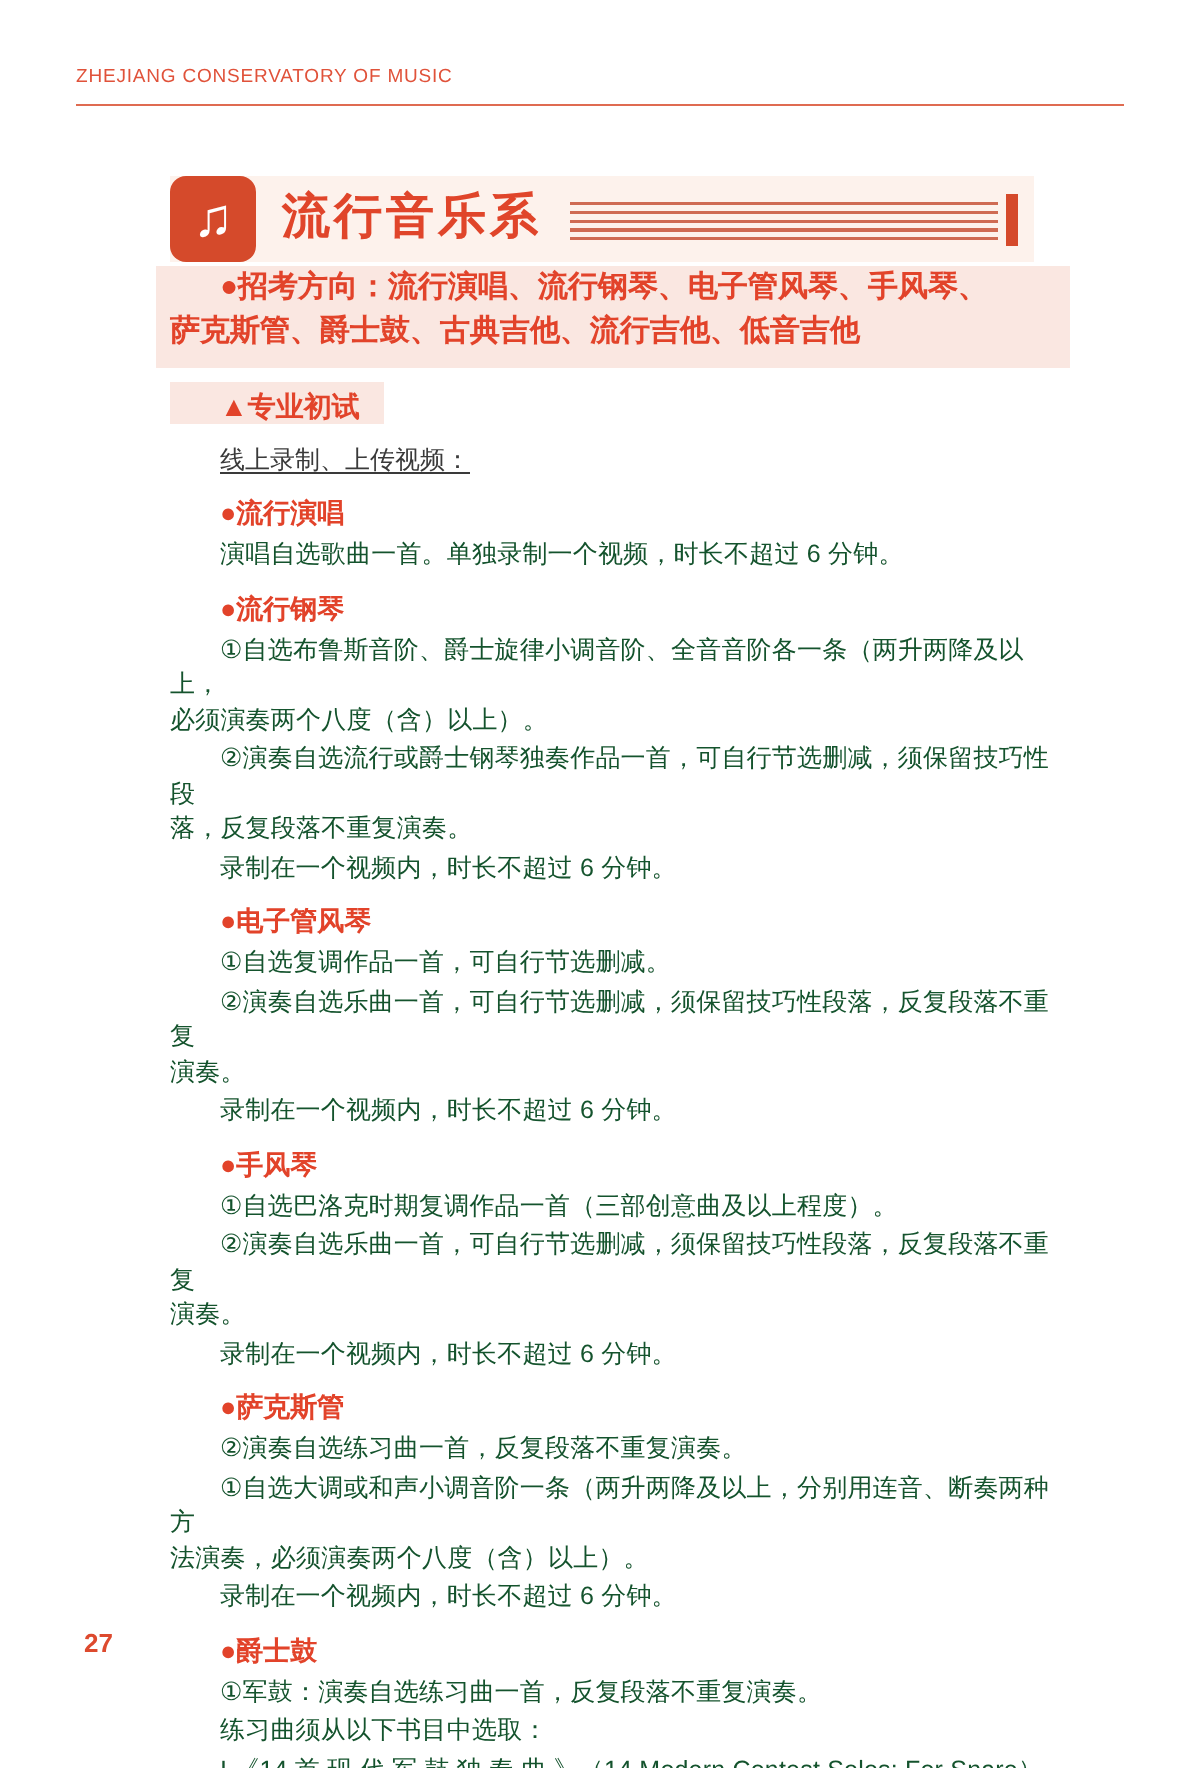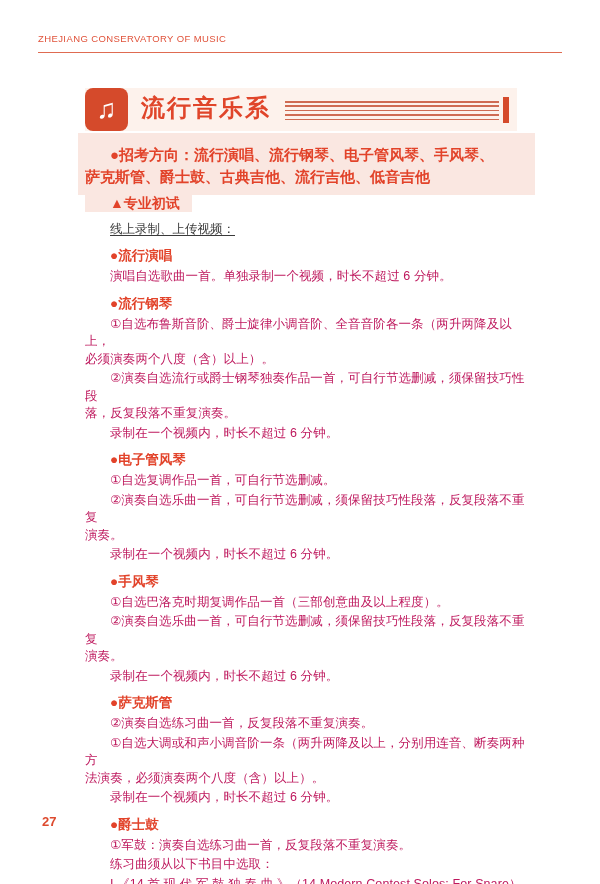--- a/index.html
+++ b/index.html
@@ -28,39 +28,39 @@
     margin:0 14px 4px 13px; white-space:nowrap;
   }
   .staff-lines {
     flex:1; height:19px; margin-top:2px;
     background:repeating-linear-gradient(to bottom,#cf6b53 0px,#cf6b53 1.6px,transparent 1.6px,transparent 4.4px);
   }
   .end-bar { width:6px; height:26px; background:#d54a2b; margin:0 8px 0 4px; }
   .admission {
     position:absolute; left:78px; top:133px; width:443px;
     background:#fae7e1; color:#e2432a; font-weight:bold;
-    font-size:15px; line-height:22px; padding:11px 7px 7px 7px;
+    font-size:15px; line-height:22px; padding:0 7px 7px 7px;
     text-indent:25px; white-space:pre-line;
   }
   .content { position:absolute; left:85px; top:191px; width:452px; }
   .badge {
     display:inline-block; background:#fae7e1; color:#e2432a; font-weight:bold;
     font-size:14px; padding:4px 12px 1px 25px; line-height:16px;
   }
   .instruction {
     margin-top:8px; font-size:12.5px; font-weight:normal; color:#3a3a3a;
     text-indent:25px; line-height:18px;
     text-decoration:underline; text-underline-offset:2px;
   }
   .sec-heading {
     color:#e2432a; font-weight:bold; font-size:13.5px;
     margin:9px 0 4px; text-indent:25px; line-height:17px;
   }
   .para {
-    font-size:12.5px; line-height:17.5px; color:#be185d;
+    font-size:12.5px; line-height:17.5px; color:#14532d;
     text-indent:25px; white-space:pre-line; margin:0 0 2px; letter-spacing:0.1px;
   }
   .page-number {
     position:absolute; left:42px; top:814px;
     color:#dd4a2e; font-weight:bold; font-size:13px;
   }
 </style>
 </head>
 <body>
 

